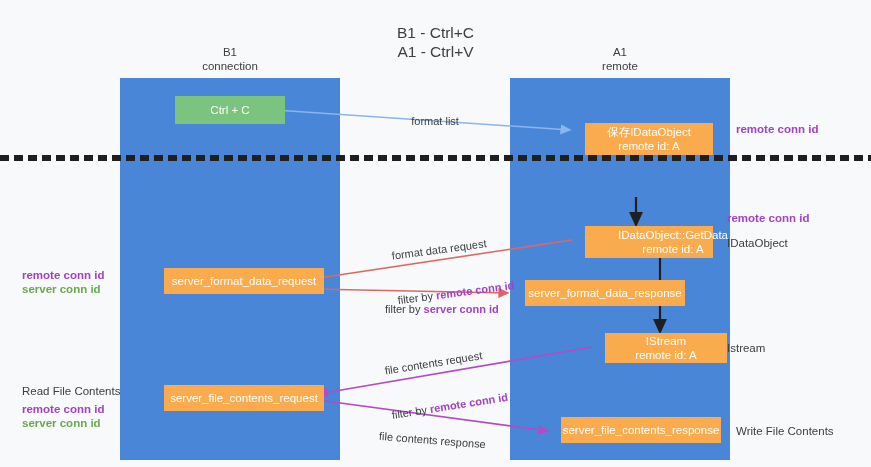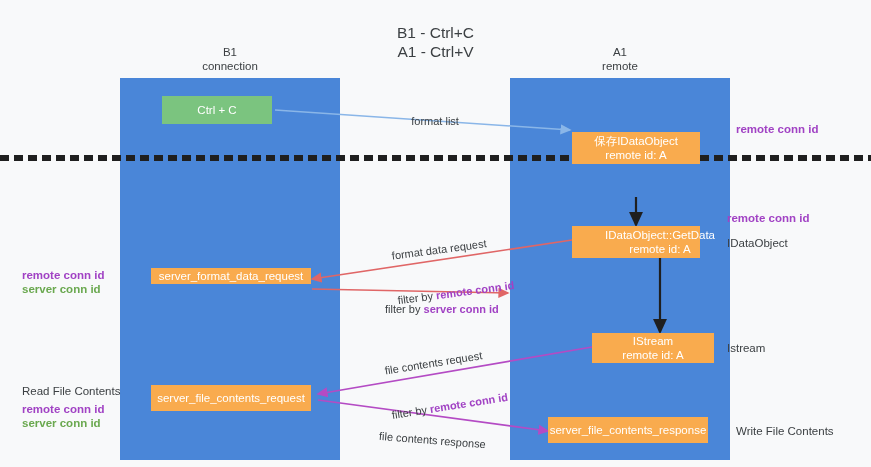--- a/index.html
+++ b/index.html
@@ -61,20 +61,21 @@
     box-sizing: border-box;
     display: flex;
     flex-direction: column;
     align-items: center;
     justify-content: center;
     text-align: center;
     color: #ffffff;
     font-size: 11.5px;
     line-height: 14px;
     white-space: pre;
+    margin-left: 13px;
   }
   .node.green  { background: #7bc47f; }
   .node.orange { background: #f9ab4e; }
 
   
   .side-note {
     font-size: 11.5px;
     line-height: 14.5px;
     white-space: pre;
   }
@@ -140,29 +141,30 @@
 
     <line x1="592" y1="347" x2="318" y2="394" stroke="#b44bc4" stroke-width="1.6" marker-end="url(#ah-purple)"></line>
 
     <line x1="318" y1="400" x2="548" y2="431" stroke="#b44bc4" stroke-width="1.6" marker-end="url(#ah-purple)"></line>
   </svg>
 
   <div class="abs" id="divider"></div>
 
   <div class="abs node green" style="left:162px; top:96px; width:110px; height:28px;">Ctrl + C</div>
 
-  <div class="abs node orange" style="left:572px; top:132px; width:128px; height:32px;">保存IDataObject
+  <div class="abs node orange" style="left:572px; top:123px; width:128px; height:32px;">保存IDataObject
 remote id: A</div>
 
 
   <div class="abs node orange" style="left:572px; top:226px; width:128px; height:32px;padding-left:48px;">IDataObject::GetData
 remote id: A</div>
 
-  <div class="abs node orange" style="left:151px; top:268px; width:160px; height:16px;">server_format_data_request</div>
-
+  <div class="abs node orange" style="left:151px; top:268px; width:160px; height:26px;">server_format_data_request</div>
+
+  <div class="abs node orange" style="left:512px; top:280px; width:160px; height:26px;">server_format_data_response</div>
 
   <div class="abs node orange" style="left:592px; top:333px; width:122px; height:30px;">IStream
 remote id: A</div>
 
   <div class="abs node orange" style="left:151px; top:385px; width:160px; height:26px;">server_file_contents_request</div>
 
   <div class="abs node orange" style="left:548px; top:417px; width:160px; height:26px;text-align:center;">server_file_contents_response</div>
 
   <div class="abs edge-label" style="left:399px; top:99px;">
     <span>format list</span>

